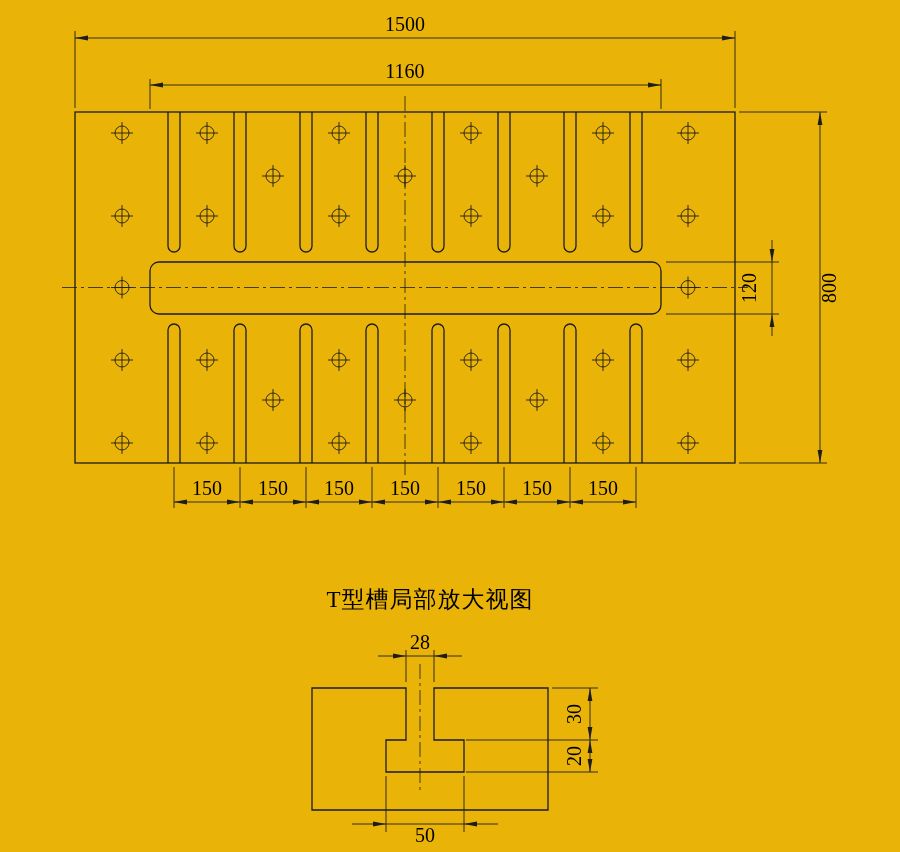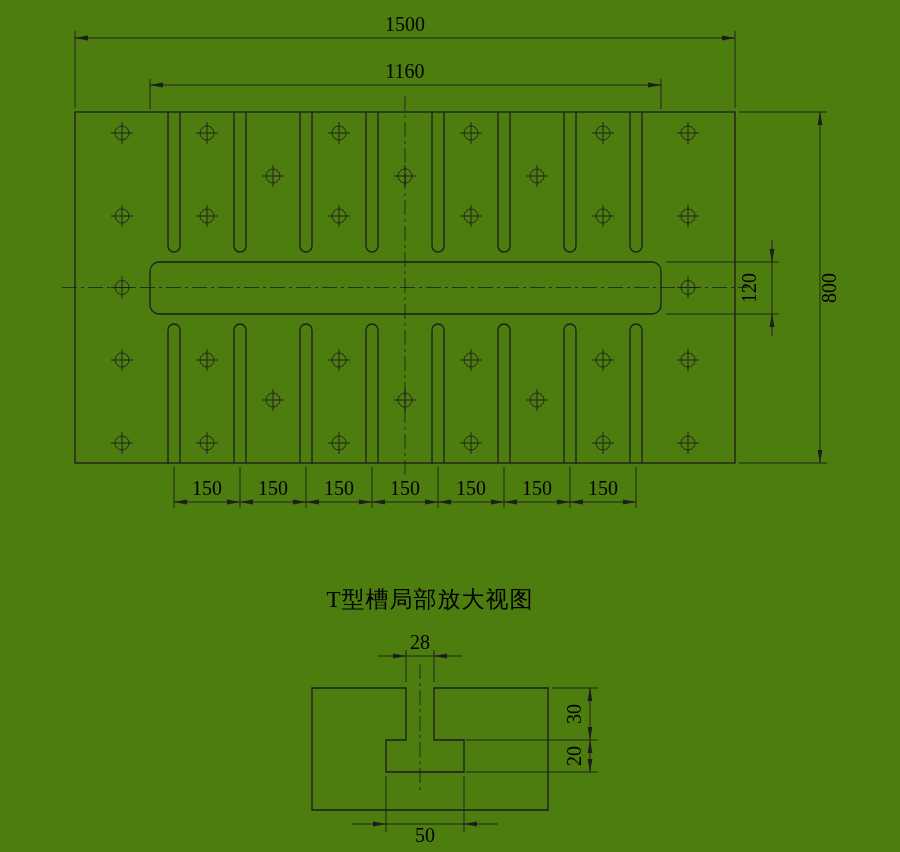--- a/index.html
+++ b/index.html
@@ -1,16 +1,16 @@
 <!DOCTYPE html>
 <html><head>
 <meta charset="utf-8">
 <style>
   html,body{margin:0;padding:0;background:#ffffff;}
-  .stage{position:relative;width:900px;height:852px;background:#4d7c0f;overflow:hidden;}
+  .stage{position:relative;width:900px;height:852px;background:#eab308;overflow:hidden;}
   svg{display:block;}
   .outline{fill:none;stroke:#1d1d1d;stroke-width:1.3;stroke-linecap:butt;}
   .thin{fill:none;stroke:#1d1d1d;stroke-width:0.9;}
   .cl{fill:none;stroke:#1d1d1d;stroke-width:0.8;stroke-dasharray:15 4 3 4;}
   .dimln{fill:none;stroke:#1d1d1d;stroke-width:0.9;}
   .ah{fill:#1d1d1d;stroke:none;}
   text{font-family:"Liberation Serif","DejaVu Serif",serif;fill:#000;}
   .dimtext{font-size:20px;text-anchor:middle;}
   .caption{font-size:23px;text-anchor:middle;letter-spacing:1px;}
 </style>

